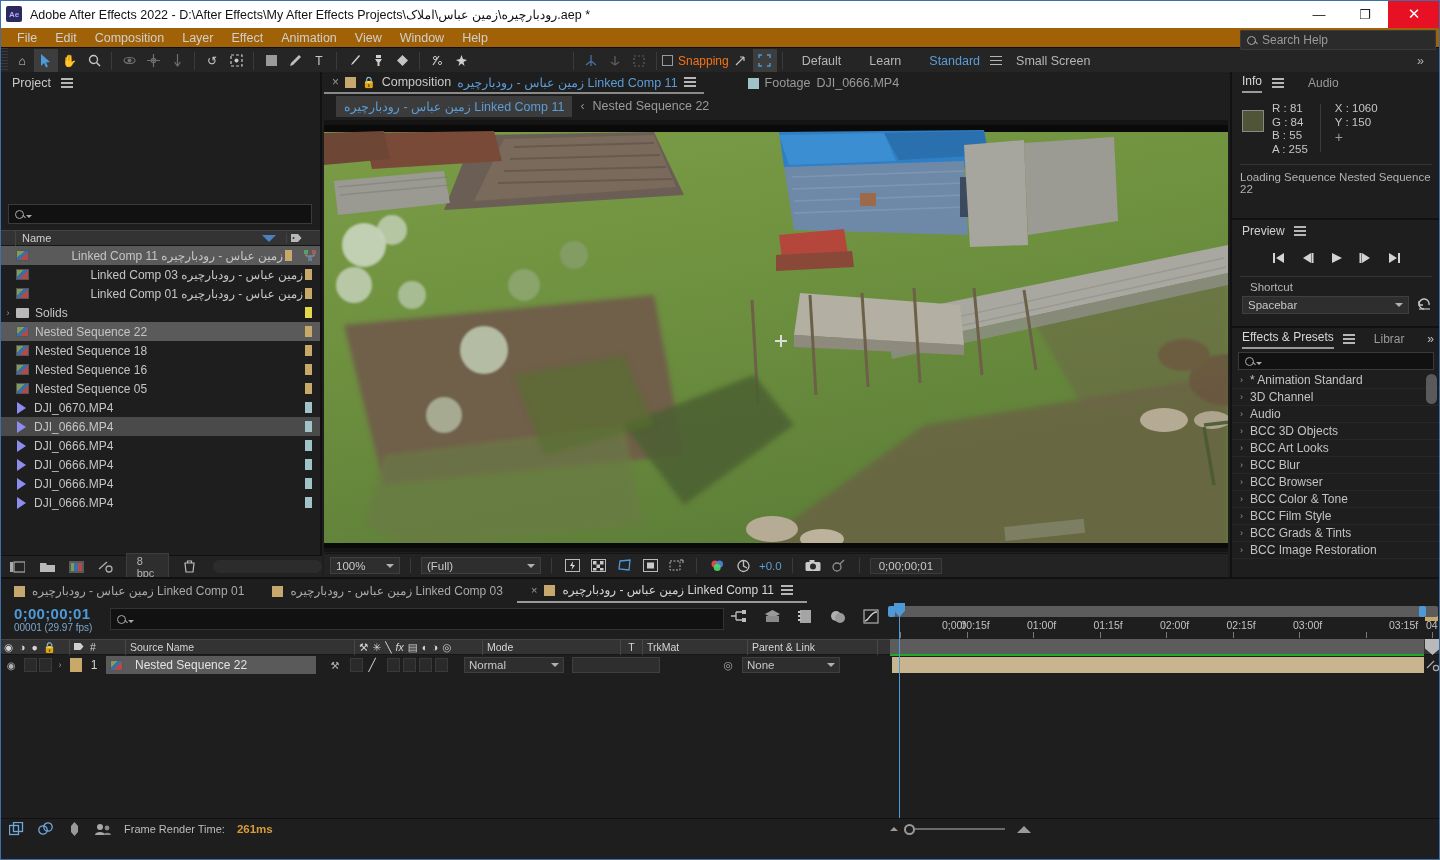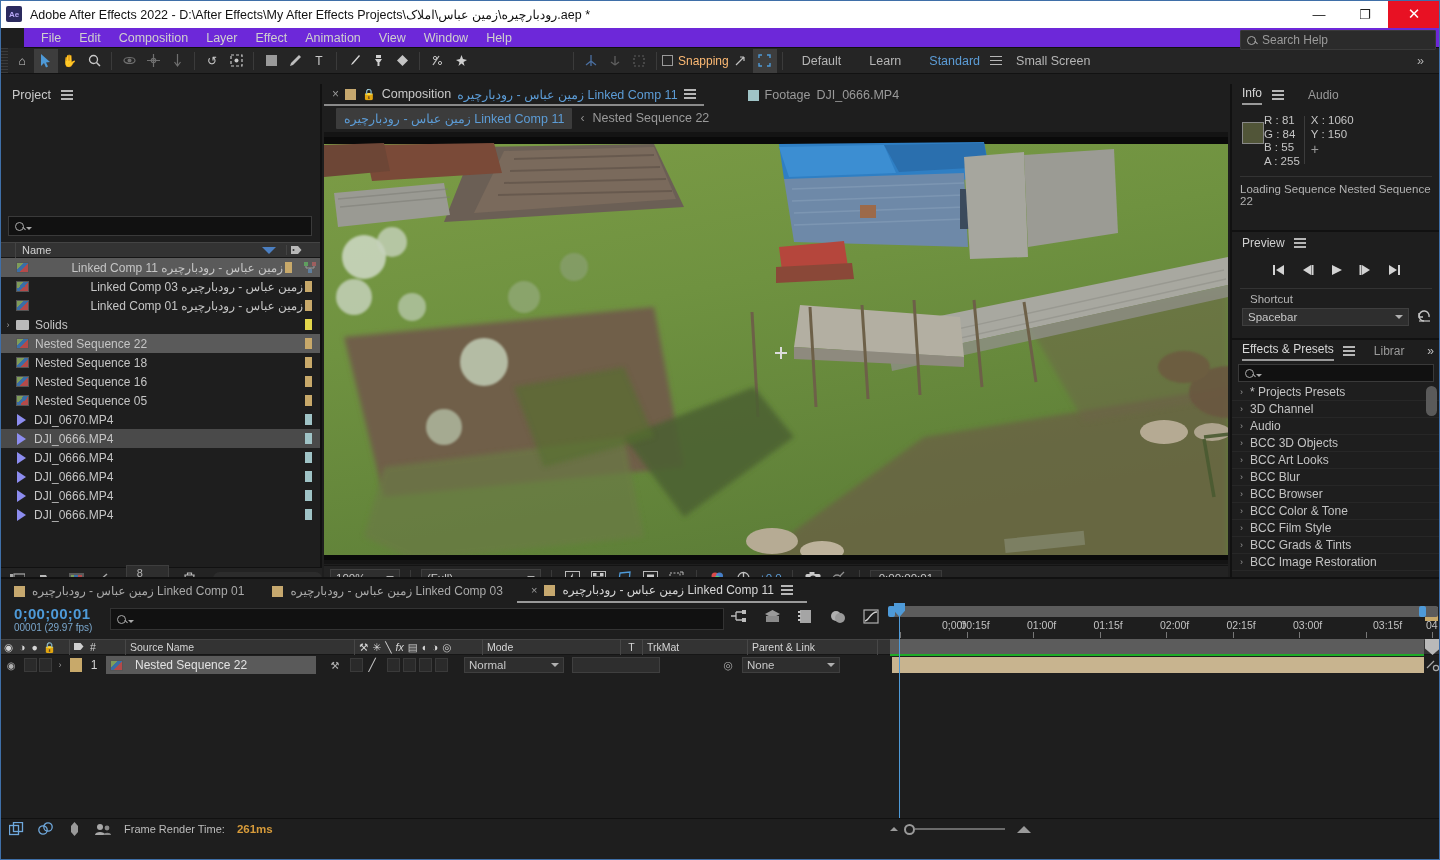--- a/index.html
+++ b/index.html
@@ -22,50 +22,50 @@
     width:16px; height:16px; margin-left:6px; margin-right:8px;
     background:#2b2a5e; color:#b9a9f7; font-size:8px; font-weight:bold;
     display:flex; align-items:center; justify-content:center; border-radius:2px;
   }
   .title-text { color:#111; font-size:12.5px; white-space:nowrap; }
   .win-btns { position:absolute; right:0; top:0; height:28px; display:flex; }
   .win-btn { width:46px; height:28px; display:flex; align-items:center; justify-content:center; color:#222; font-size:13px;}
   .win-btn.close { background:#e81123; color:#fff; width:52px; font-size:15px;}
 
   
-  .menubar { height:20px; background:#6d28d9; display:flex; align-items:flex-end; padding-left:8px; border-bottom:1px solid #101010;margin-left:24px;}
+  .menubar { height:20px; background:#a16207; display:flex; align-items:flex-end; padding-left:8px; border-bottom:1px solid #101010;}
   .menu-item { padding:2px 9px; font-size:12.5px; color:#cfcfcf; }
 
   
   .toolbar {
     height:26px; background:#252525; display:flex; align-items:center;
     border-bottom:1px solid #121212; position:relative;
   }
   .grip { width:8px; height:26px; background:
       repeating-linear-gradient(to bottom,#3a3a3a 0 1px,transparent 1px 3px);
       margin-right:2px;}
   .tb-btn { width:24px; height:24px; display:flex; align-items:center; justify-content:center; color:#c9c9c9; }
   .tb-btn.active { background:#3d3d3d; }
   .tb-sep { width:1px; height:18px; background:#3b3b3b; margin:0 5px; }
   .snap-box { width:11px; height:11px; border:1px solid #9a9a9a; margin-right:5px;}
-  .snap-lbl { font-size:12px; color:#fdba74; }
+  .snap-lbl { font-size:12px; color:#f97316; }
   .ws-item { font-size:12.5px; color:#b5b5b5; padding:0 14px; }
   .ws-item.sel { color:#5c9cd6; }
   .tb-right { position:absolute; right:2px; display:flex; align-items:center;}
 
   
   .searchhelp {
     position:absolute; right:4px; top:30px; width:196px; height:20px;
     background:#2b2b2b; border:1px solid #3a3a3a; display:flex; align-items:center;
     padding-left:6px; gap:6px; border-radius:1px;
   }
   .searchhelp span.txt { color:#9a9a9a; font-size:12px; }
 
   
-  .workarea { position:absolute; top:84px; left:0; width:1440px; height:505px; }
+  .workarea { position:absolute; top:72px; left:0; width:1440px; height:505px; }
 
   
   .project-panel { position:absolute; left:0; top:0; width:322px; height:505px; background:#1e1e1e; border-right:2px solid #111; }
   .panel-tabs { height:22px; background:#1e1e1e; display:flex; align-items:center; padding-left:12px; gap:10px;}
   .panel-tab-lbl { font-size:12.5px; color:#c9c9c9; }
   .hamburger { width:12px; height:10px; display:inline-block; position:relative; }
   .hamburger i { position:absolute; left:0; width:12px; height:1.5px; background:#b6b6b6;}
   .hamburger i:nth-child(1){top:0}.hamburger i:nth-child(2){top:4px}.hamburger i:nth-child(3){top:8px}
 
   .proj-thumb-area { height:110px; }
@@ -135,21 +135,21 @@
   .mini-btn { width:20px; height:18px; display:flex; align-items:center; justify-content:center; color:#b9b9b9; font-size:11px;}
   .vsep { width:1px; height:15px; background:#3a3a3a; margin:0 4px;}
   .tc-box { background:#2b2b2b; border:1px solid #3b3b3b; padding:1px 8px; font-size:11.5px; color:#c9c9c9;}
 
   
   .right-panel { position:absolute; left:1230px; top:0; width:210px; height:505px; background:#1e1e1e; border-left:2px solid #111;}
   .info-box { height:148px; border-bottom:2px solid #111; }
   .info-tabs { height:22px; display:flex; align-items:center; gap:10px; padding-left:10px;}
   .tab-on { color:#d8d8d8; border-bottom:2px solid #9a9a9a; padding-bottom:3px;}
   .tab-off { color:#9a9a9a;}
-  .info-grid { display:flex; padding:8px 11px 0 10px; }
+  .info-grid { display:flex; padding:8px 11px 0 10px; gap:8px; }
   .swatch { width:22px; height:22px; background:#515538; border:1px solid #888; margin-top:8px;}
   .rgba { font-size:11.5px; line-height:13.5px; color:#c5c5c5; }
   .info-vsep { width:1px; background:#3c3c3c; height:48px; margin:2px 6px 0 4px;}
   .xy { font-size:11.5px; line-height:13.5px; color:#c5c5c5;}
   .info-status { margin:8px 8px 0 8px; border-top:1px solid #333; padding-top:6px; font-size:11.5px; color:#b2b2b2;}
 
   .preview-box { height:108px; border-bottom:2px solid #111;}
   .prev-tabs { height:22px; display:flex; align-items:center; gap:9px; padding-left:10px;}
   .transport { display:flex; align-items:center; justify-content:center; gap:16px; height:34px; color:#d3d3d3; font-size:13px;}
   .shortcut-lbl { padding-left:10px; font-size:11.5px; color:#b5b5b5; border-top:1px solid #333; padding-top:4px; margin:0 8px;}
@@ -882,21 +882,21 @@
           <span style="position:absolute;right:6px;color:#c0c0c0">»</span>
         </div>
         <div class="fx-search">
           <span class="magnifier"></span>
           <span class="caret-sm"></span>
         </div>
         <div class="fx-list" id="fx-list">
           <div class="fx-scroll"></div>
         <div class="fx-row">
               <span class="chev-r">›</span>
-              <span>* Projects Presets</span>
+              <span>* Animation Standard</span>
             </div>
             <div class="fx-row">
               <span class="chev-r">›</span>
               <span>3D Channel</span>
             </div>
             <div class="fx-row">
               <span class="chev-r">›</span>
               <span>Audio</span>
             </div>
             <div class="fx-row">
@@ -1022,21 +1022,21 @@
           <span class="tick-lbl" style="left: 139px;">01:00f</span>
           <span class="tick-mark" style="left: 145px;"></span>
           <span class="tick-lbl" style="left: 205.5px;">01:15f</span>
           <span class="tick-mark" style="left: 211.5px;"></span>
           <span class="tick-lbl" style="left: 272px;">02:00f</span>
           <span class="tick-mark" style="left: 278px;"></span>
           <span class="tick-lbl" style="left: 338.5px;">02:15f</span>
           <span class="tick-mark" style="left: 344.5px;"></span>
           <span class="tick-lbl" style="left: 405px;">03:00f</span>
           <span class="tick-mark" style="left: 411px;"></span>
-          <span class="tick-lbl" style="left: 453px; padding-left: 32px;">03:15f</span>
+          <span class="tick-lbl" style="left: 469px; padding-left: 32px;">03:15f</span>
           <span class="tick-mark" style="left: 477.5px;"></span>
           <span class="tick-lbl" style="left: 538px;">04</span>
           <span class="tick-mark" style="left: 544px;"></span>
         </div>
     </div>
 
     <div class="layer-head">
       <div class="lh-seg" style="width:70px">
         <span>◉</span>
         <span>◑</span>

